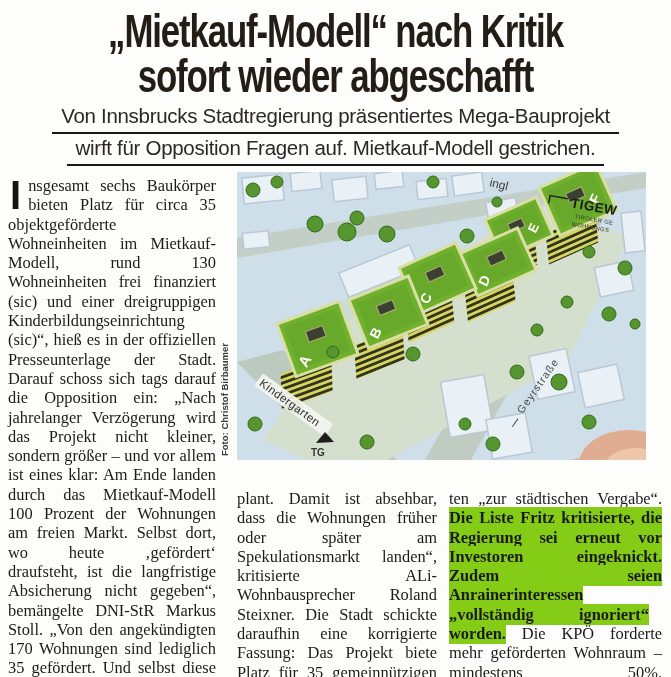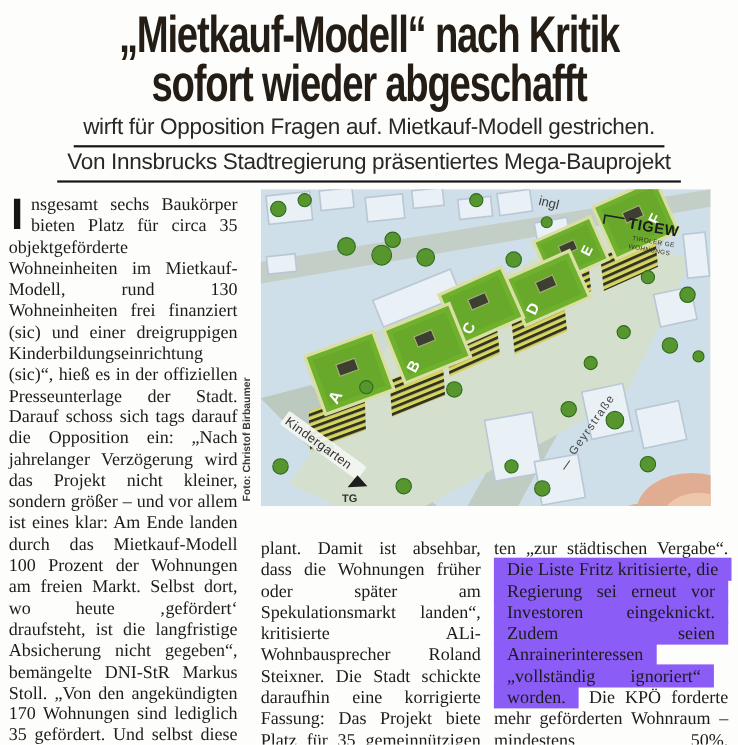--- a/index.html
+++ b/index.html
@@ -21,22 +21,22 @@
   
   .col{position:absolute;font-size:16.4px;line-height:19.3px;text-align:justify;
        color:#1b1b1b;hyphens:auto;-webkit-hyphens:auto;word-spacing:0.02em;}
   #col1{left:8px;top:176px;width:208px;height:489px;}
   #col2{left:237px;top:489px;width:200px;height:176px;}
   #col3{left:449px;top:489px;width:213px;height:176px;}
 
   .dropcap{float:left;font-family:"Liberation Sans",sans-serif;font-weight:bold;
            font-size:40px;line-height:34px;padding:2px 7px 0 2px;color:#151515;}
 
-  .hl{background:#8b5cf6;padding:1px 12px;
-      box-decoration-break:clone;-webkit-box-decoration-break:clone;}
+  .hl{background:#84cc16;padding:1px 0;
+      box-decoration-break:clone;font-weight:bold;-webkit-box-decoration-break:clone;}
   .hlgap{display:inline-block;width:13px;height:1em;vertical-align:text-bottom;}
 
   .byline{font-family:"Liberation Sans",sans-serif;font-weight:bold;font-size:14.5px;
           letter-spacing:-0.2px;color:#232323;white-space:nowrap;}
 
   
   .credit{position:absolute;left:219px;top:456px;transform:rotate(-90deg);transform-origin:0 0;
           font-family:"Liberation Sans",sans-serif;font-weight:bold;font-size:9.5px;
           color:#3a3a3a;white-space:nowrap;width:178px;}
   .figure{position:absolute;left:237px;top:172px;width:409px;height:288px;}
@@ -50,22 +50,22 @@
 <body>
 
 <div id="page">
 
   <div class="headline">
     <div class="hl-line">„Mietkauf-Modell“ nach Kritik</div>
     <div class="hl-line">sofort wieder abgeschafft</div>
   </div>
 
   <div class="subhead">
+    <div><span class="sh-line">Von Innsbrucks Stadtregierung präsentiertes Mega-Bauprojekt</span></div>
     <div><span class="sh-line">wirft für Opposition Fragen auf. Mietkauf-Modell gestrichen.</span></div>
-    <div><span class="sh-line">Von Innsbrucks Stadtregierung präsentiertes Mega-Bauprojekt</span></div>
   </div>
 
   <div id="col1" class="col"><span class="dropcap">I</span><span>nsgesamt sechs Baukörper bieten Platz für circa 35 objektgeförderte Wohneinheiten im Mietkauf-Modell, rund 130 Wohneinheiten frei finanziert (sic) und einer dreigruppigen Kinderbildungseinrichtung (sic)“, hieß es in der offiziellen Presseunterlage der Stadt. Darauf schoss sich tags darauf die Opposition ein: „Nach jahrelanger Verzögerung wird das Projekt nicht kleiner, sondern größer – und vor allem ist eines klar: Am Ende landen durch das Mietkauf-Modell 100 Prozent der Wohnungen am freien Markt. Selbst dort, wo heute ‚gefördert‘ draufsteht, ist die langfristige Absicherung nicht gegeben“, bemängelte DNI-StR Markus Stoll. „Von den angekündigten 170 Wohnungen sind lediglich 35 gefördert. Und selbst diese geförderten Einheiten sind als Mietkaufwohnungen ge-</span></div>
 
   <div class="credit">Foto: Christof Birbaumer</div>
 
   <div class="figure">
     <svg viewBox="0 0 409 288">
       <defs>
         <pattern id="floors" width="6" height="5.6" patternUnits="userSpaceOnUse">

